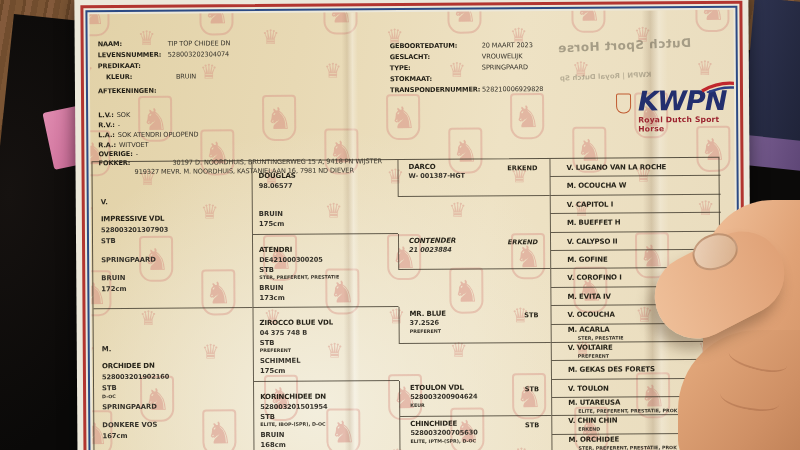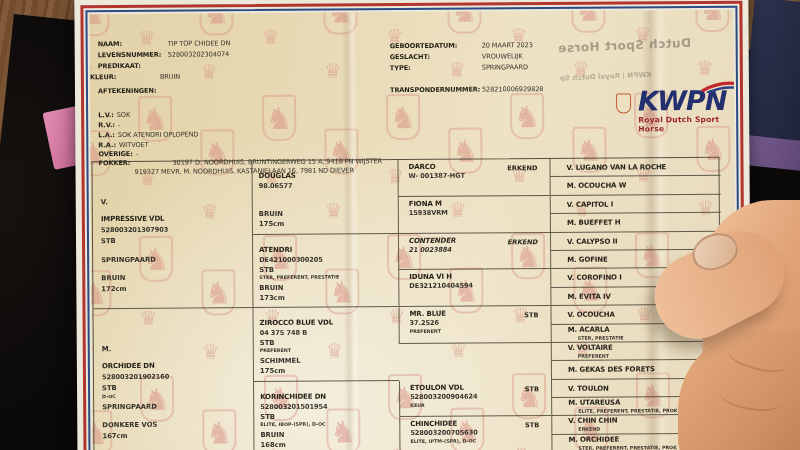--- a/index.html
+++ b/index.html
@@ -194,21 +194,21 @@
           <div class="abs mirror1">Dutch Sport Horse</div>
           <div class="abs mirror2">KWPN | Royal Dutch Sp</div>
 
           <div class="info-left">
             <div class="row" style="left:8px;top:17px;">
               <span class="lbl">NAAM:</span><span class="val">TIP TOP CHIDEE DN</span></div>
             <div class="row" style="left:8px;top:28px;">
               <span class="lbl">LEVENSNUMMER:</span><span class="val">528003202304074</span></div>
             <div class="row" style="left:8px;top:39px;">
               <span class="lbl">PREDIKAAT:</span><span class="val"></span></div>
-            <div class="row" style="left:0;top:50px;">
+            <div class="row" style="left:16px;top:50px;">
               <span class="lbl">KLEUR:</span><span class="val">BRUIN</span></div>
 
             <div class="row" style="left:8px;top:64px;">
               <span class="lbl">AFTEKENINGEN:</span></div>
             <div class="row mark-row" style="left:8px;top:88px;">
               <span class="lbl">L.V.:</span><span class="val">SOK</span></div>
             <div class="row mark-row" style="left:8px;top:98px;">
               <span class="lbl">R.V.:</span><span class="val">-</span></div>
             <div class="row mark-row" style="left:8px;top:108px;">
               <span class="lbl">L.A.:</span><span class="val">SOK ATENDRI OPLOPEND</span></div>
@@ -223,20 +223,22 @@
               <span class="val">919327 MEVR. M. NOORDHUIS, KASTANJELAAN 16, 7981 ND DIEVER</span></div>
           </div>
 
           <div class="info-right">
             <div class="row" style="left:300px;top:21px;">
               <span class="lbl">GEBOORTEDATUM:</span><span class="val">20 MAART 2023</span></div>
             <div class="row" style="left:300px;top:32px;">
               <span class="lbl">GESLACHT:</span><span class="val">VROUWELIJK</span></div>
             <div class="row" style="left:300px;top:43px;">
               <span class="lbl">TYPE:</span><span class="val">SPRINGPAARD</span></div>
+            <div class="row" style="left:300px;top:54px;">
+              <span class="lbl">STOKMAAT:</span><span class="val"></span></div>
             <div class="row" style="left:300px;top:65px;">
               <span class="lbl">TRANSPONDERNUMMER:</span><span class="val">528210006929828</span></div>
           </div>
 
           <div class="abs" style="left:548px;top:46px;margin-top:31px;">
             <div class="shield-emblem"></div>
             <svg class="abs" style="left:62px;top:-7px;" width="44" height="13">
               <path d="M2 11 Q 22 0 42 5" stroke="#c0272d" stroke-width="3.2" fill="none"></path>
               <path d="M7 13 Q 24 5 42 9" stroke="#2c3f85" stroke-width="2.6" fill="none"></path>
             </svg>
@@ -299,37 +301,25 @@
               <div class="pplain pcolor">BRUIN</div>
               <div class="pplain pheight">168cm</div>
             </div>
 
             <div class="cell g3 c3" style="grid-column:3;grid-row:1/span 2;">
               <div class="pname">DARCO</div>
               <div class="preg">W- 001387-HGT</div>
               <div class="ppred"></div>
               <div class="badge">ERKEND</div>
             </div>
-            <div class="cell g3 c3" style="grid-column:3;grid-row:3/span 2;">
-              <div class="pname">FIONA M</div>
-              <div class="preg">15938VRM</div>
-              <div class="ppred"></div>
-              <div class="badge"></div>
-            </div>
             <div class="cell g3 c3" style="grid-column:3;grid-row:5/span 2;font-style:italic;">
               <div class="pname">CONTENDER</div>
               <div class="preg">21 0023884</div>
               <div class="ppred"></div>
               <div class="badge">ERKEND</div>
-            </div>
-            <div class="cell g3 c3" style="grid-column:3;grid-row:7/span 2;">
-              <div class="pname">IDUNA VI H</div>
-              <div class="preg">DE321210404594</div>
-              <div class="ppred"></div>
-              <div class="badge"></div>
             </div>
             <div class="cell g3 c3" style="grid-column:3;grid-row:9/span 2;">
               <div class="pname">MR. BLUE</div>
               <div class="preg">37.2526</div>
               <div class="ppred">PREFERENT</div>
               <div class="badge">STB</div>
             </div>
             <div class="cell g3 c3" style="grid-column:3;grid-row:13/span 2;">
               <div class="pname">ETOULON VDL</div>
               <div class="preg">528003200904624</div>

